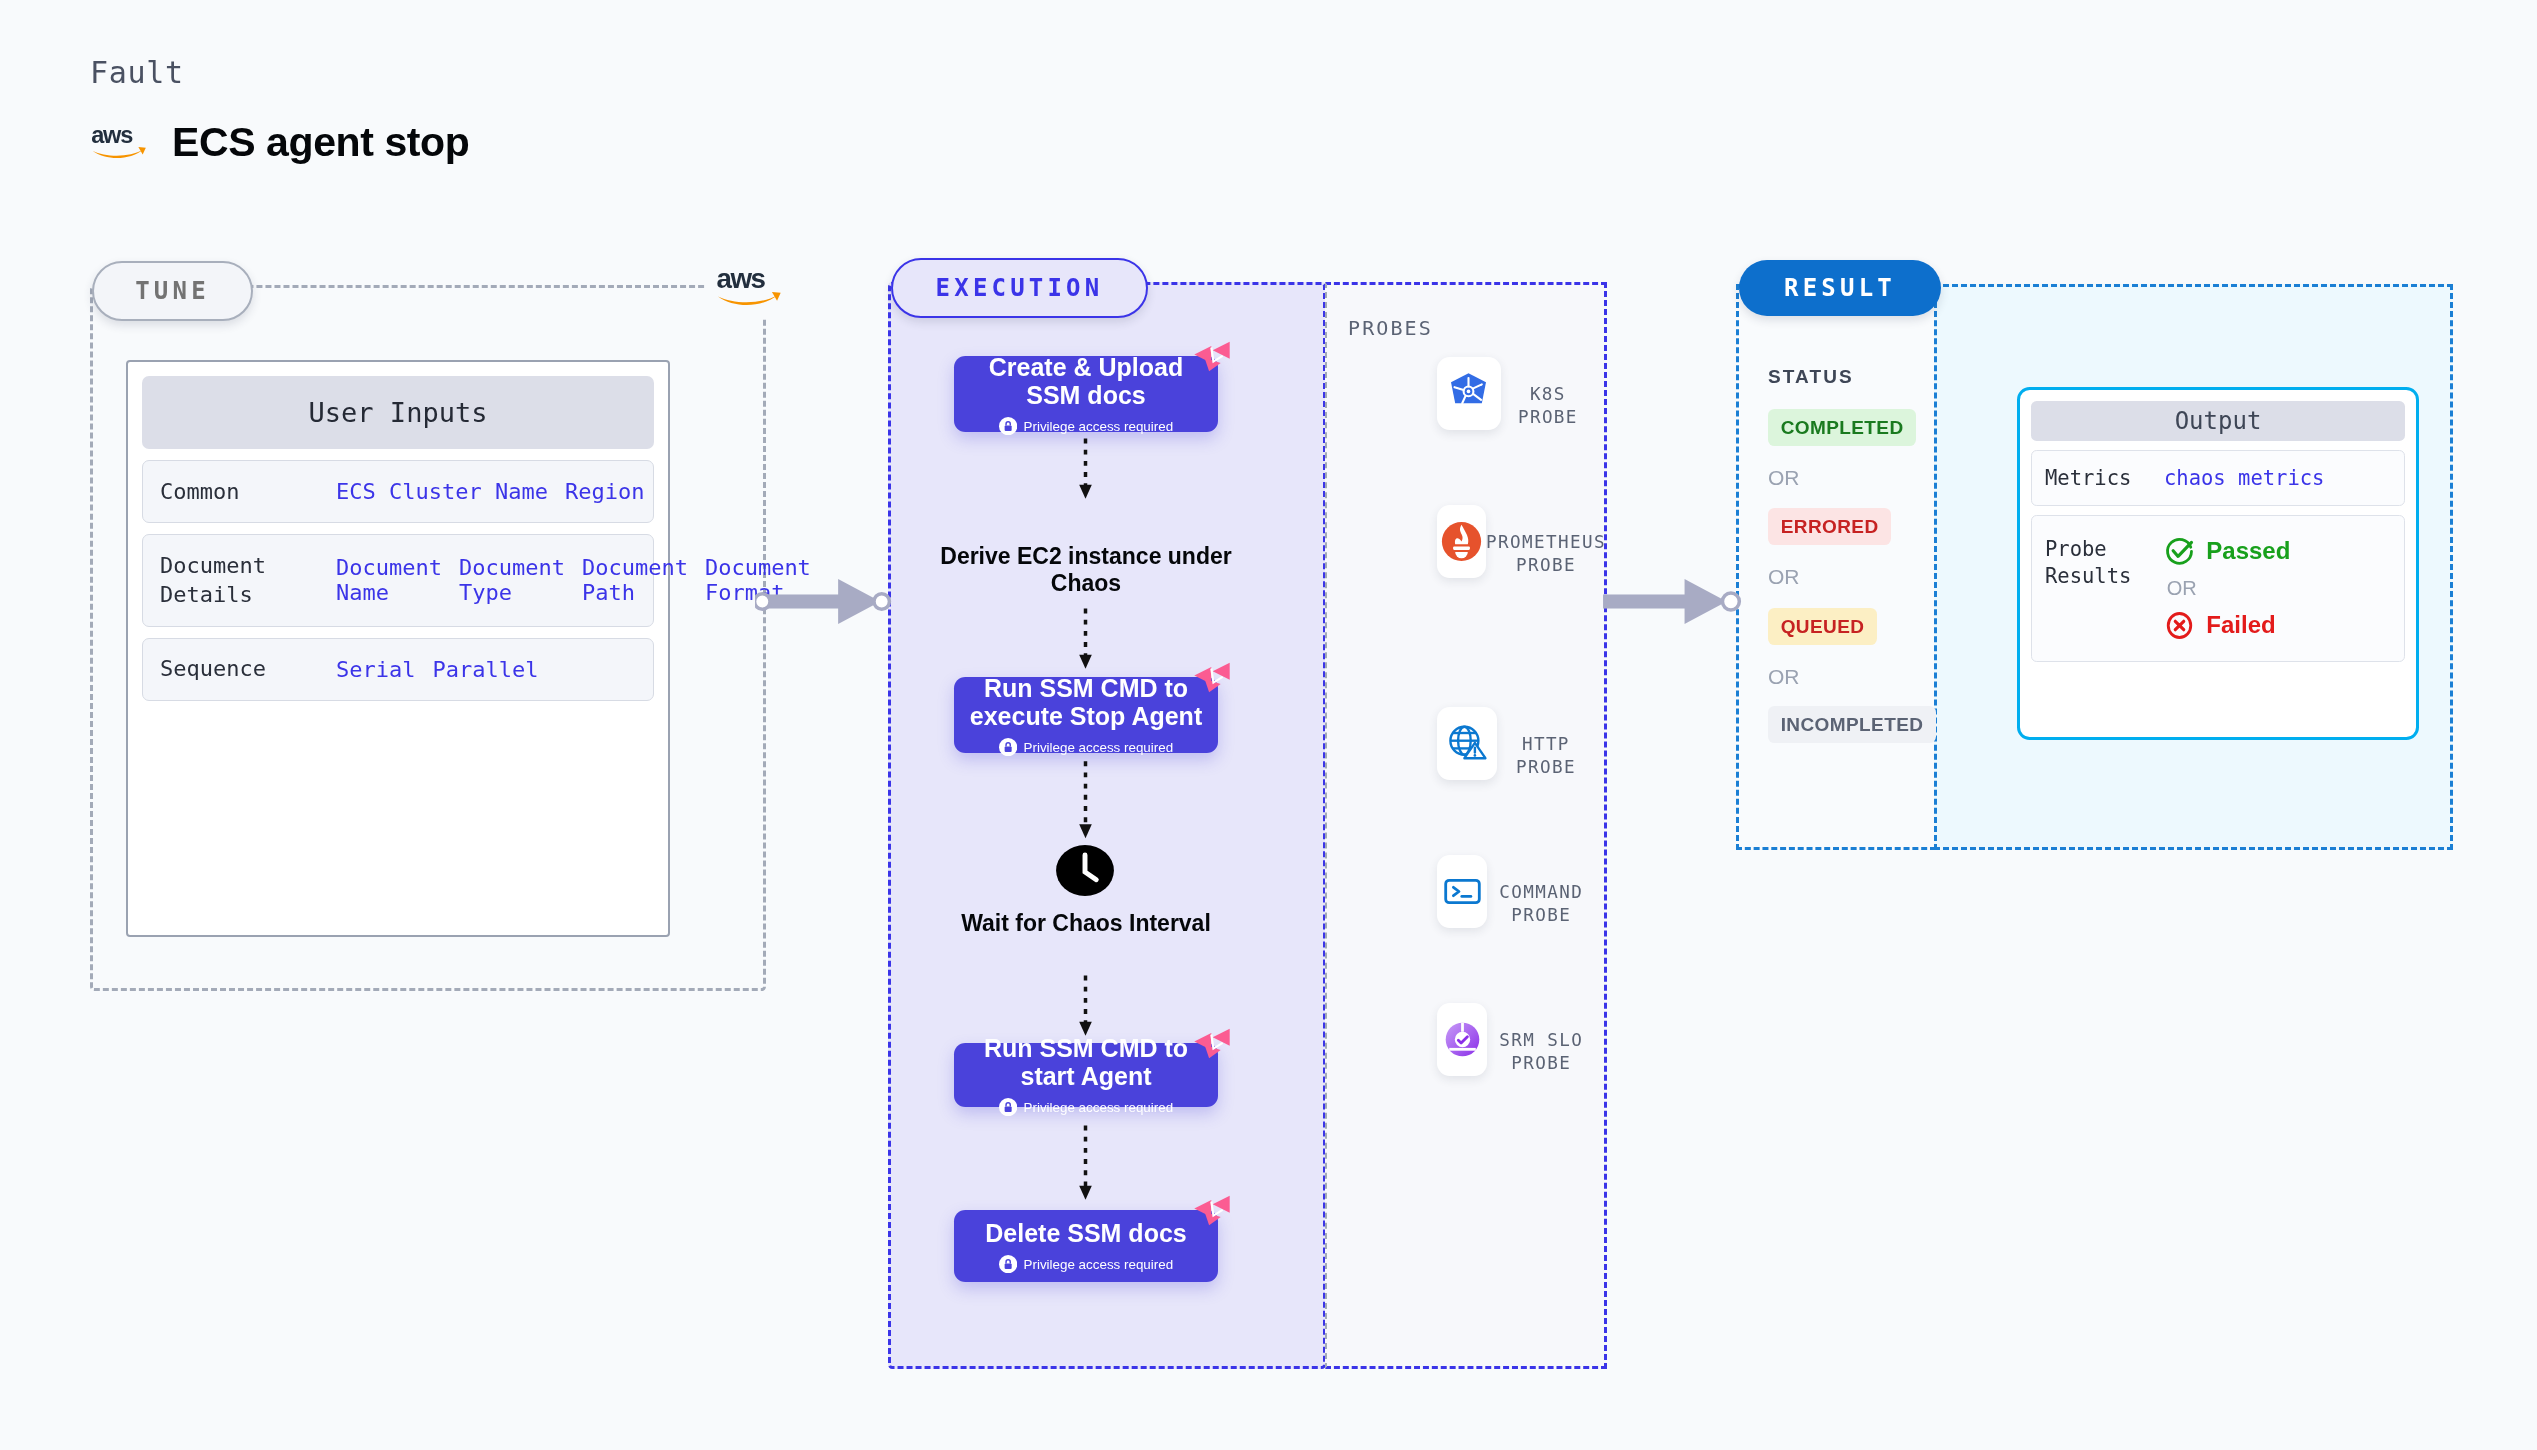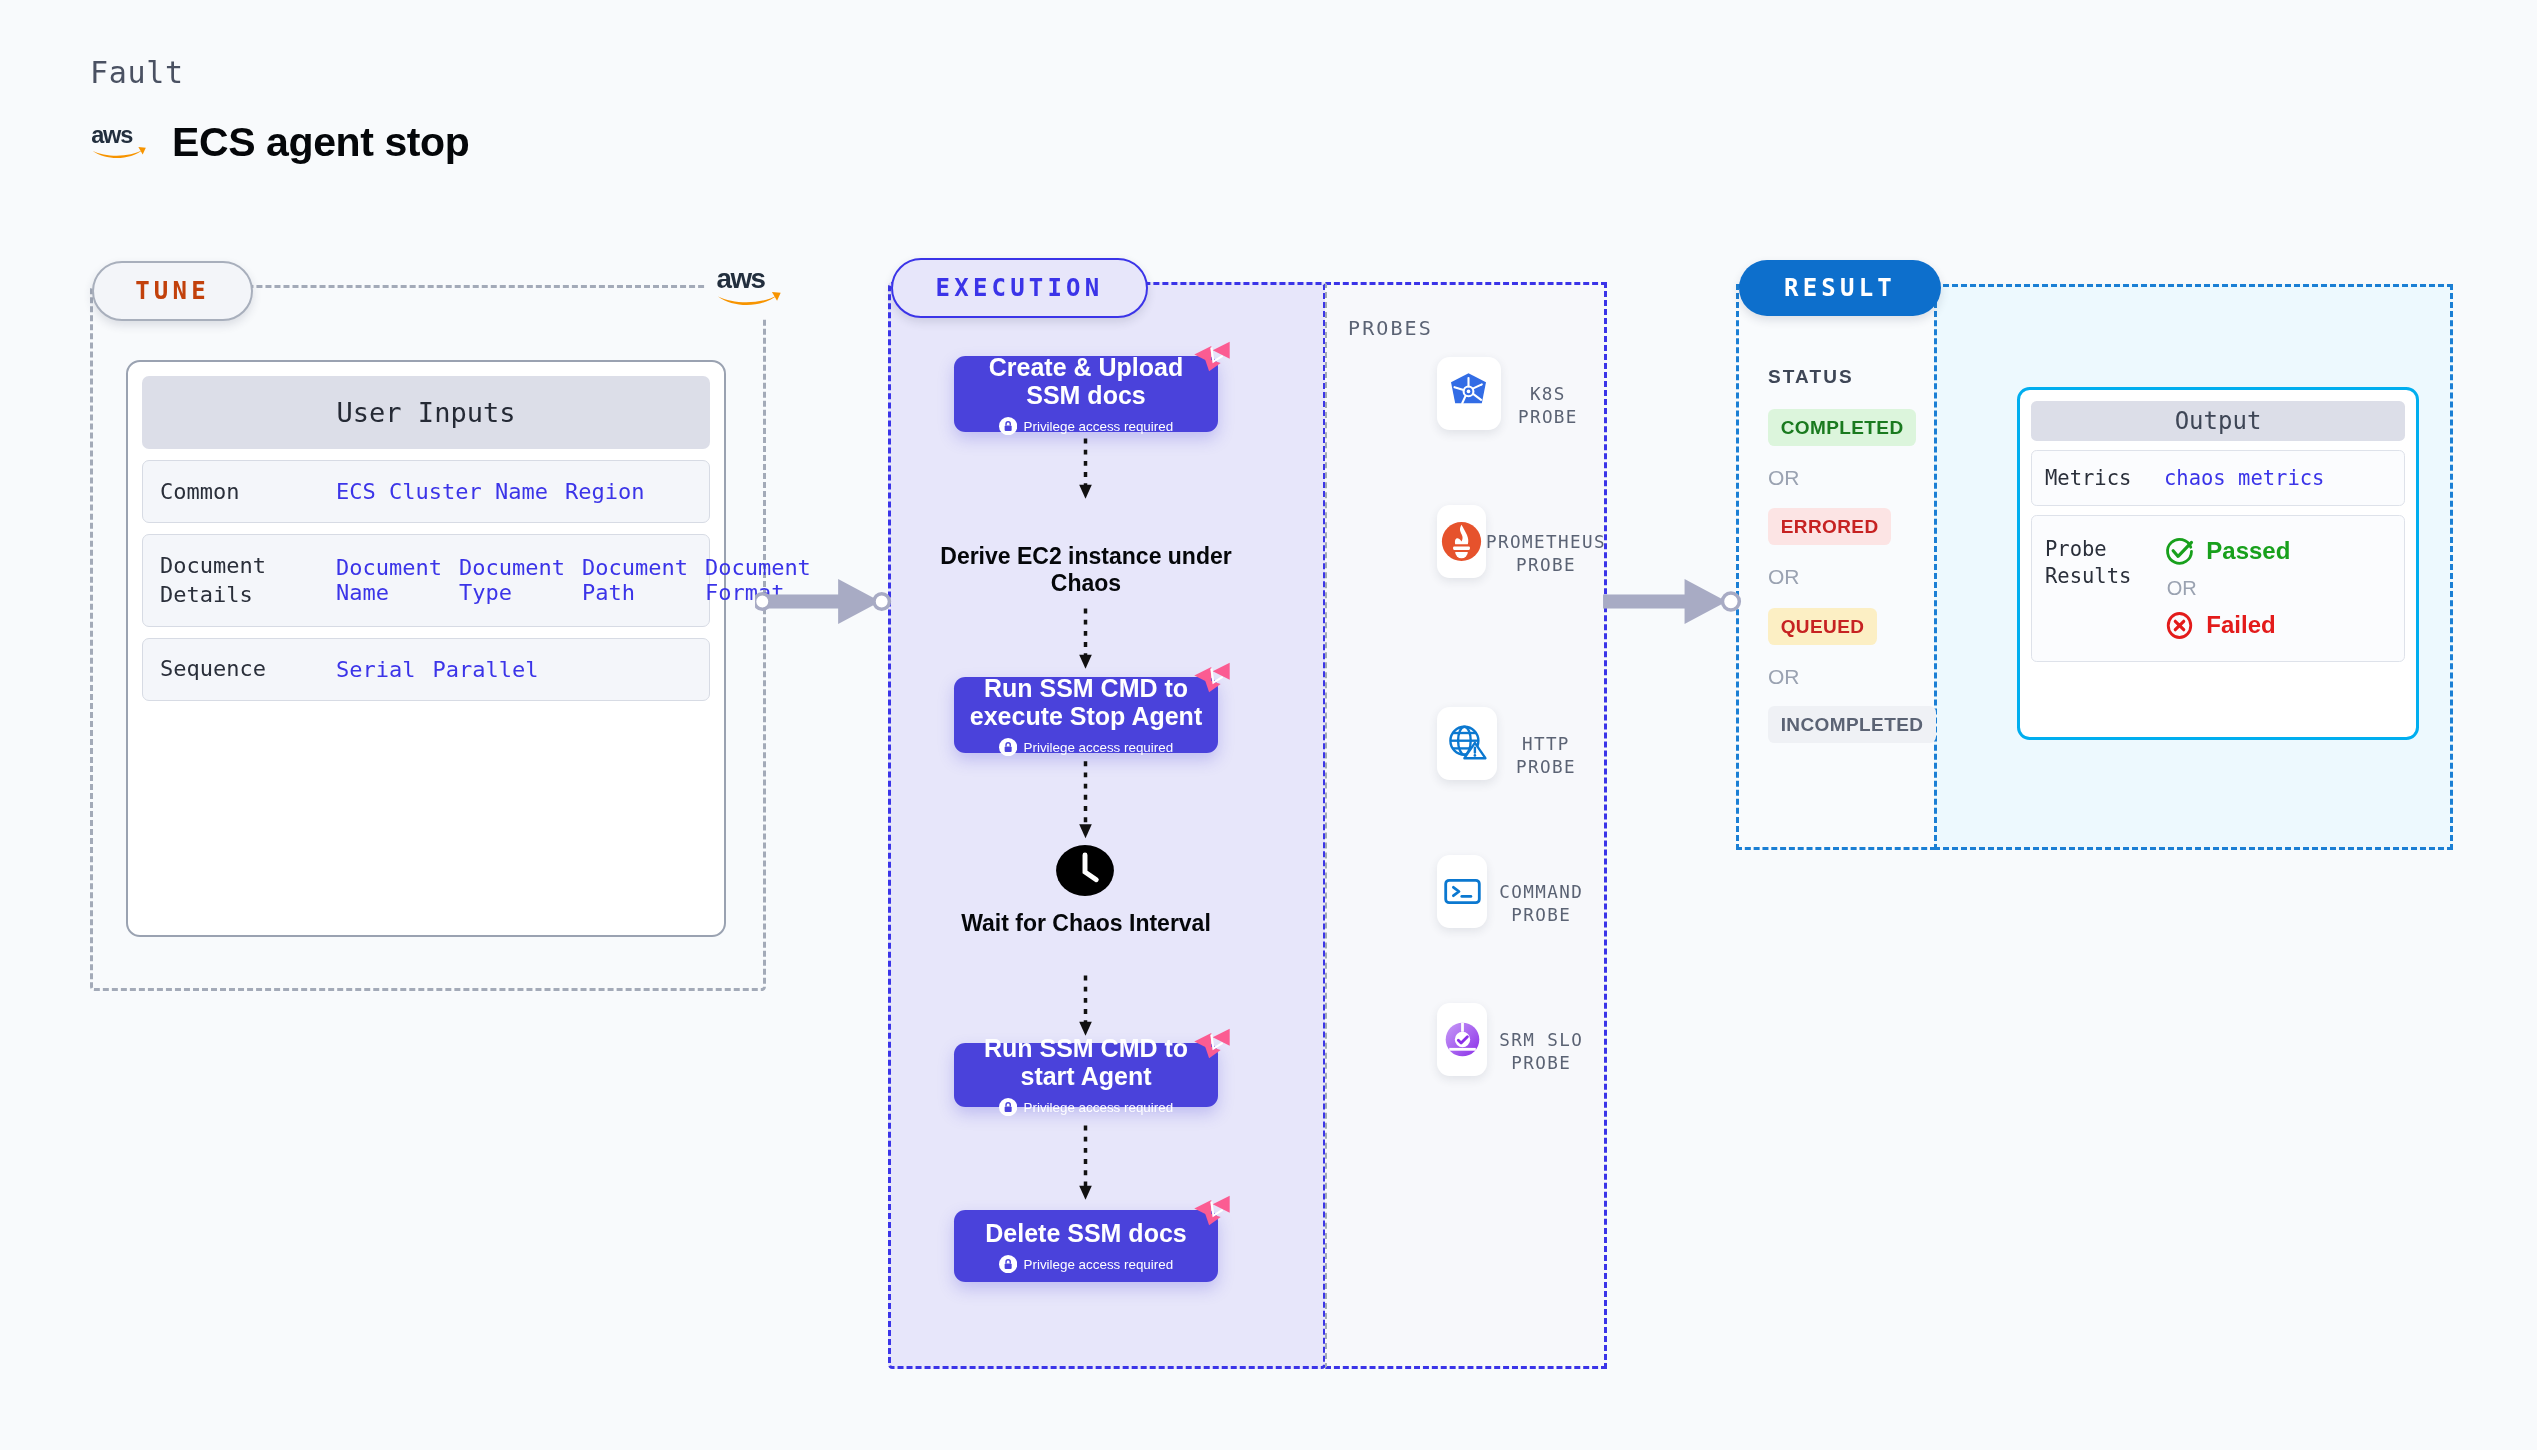--- a/index.html
+++ b/index.html
@@ -31,27 +31,27 @@
     box-shadow:0 4.2px 10px rgba(40,50,80,.14);
   }
 
   
   #tune-dashed{
     position:absolute;left:90px;top:285px;width:670px;height:700px;
     border:3.5px dashed #A3AAB8;border-radius:4.2px;background:transparent;
   }
   #tune-badge{
     left:92px;top:261px;width:157px;height:56px;
-    background:#F3F5F9;border:2.8px solid #A8AFBC;color:#c2410c;font-size:24px;
+    background:#F3F5F9;border:2.8px solid #A8AFBC;color:#737373;font-size:24px;
   }
   #aws-corner{position:absolute;left:706px;top:251px;width:90px;height:68px;
      background:#F8FAFC;display:flex;align-items:center;justify-content:center;z-index:5;}
   #inputs-card{
-    position:absolute;left:126px;top:360px;width:600px;height:577px;
-    background:#FFFFFF;border:2.8px solid #9AA2B1;border-radius:14px;
+    position:absolute;left:126px;top:360px;width:544px;height:577px;
+    background:#FFFFFF;border:2.8px solid #9AA2B1;border-radius:4px;
     box-sizing:border-box;padding:14px;
   }
   #inputs-head{
     height:73px;background:#DCDEE8;border-radius:7px;
     display:flex;align-items:center;justify-content:center;
     font-family:"DejaVu Sans Mono", monospace;font-size:27px;color:#252A35;
   }
   .in-group{
     margin-top:11.3px;background:#F4F6FA;border:1.4px solid #D7DBE4;border-radius:7px;
     display:flex;align-items:center;box-sizing:border-box;padding:15.5px 5.6px 15.5px 17px;

